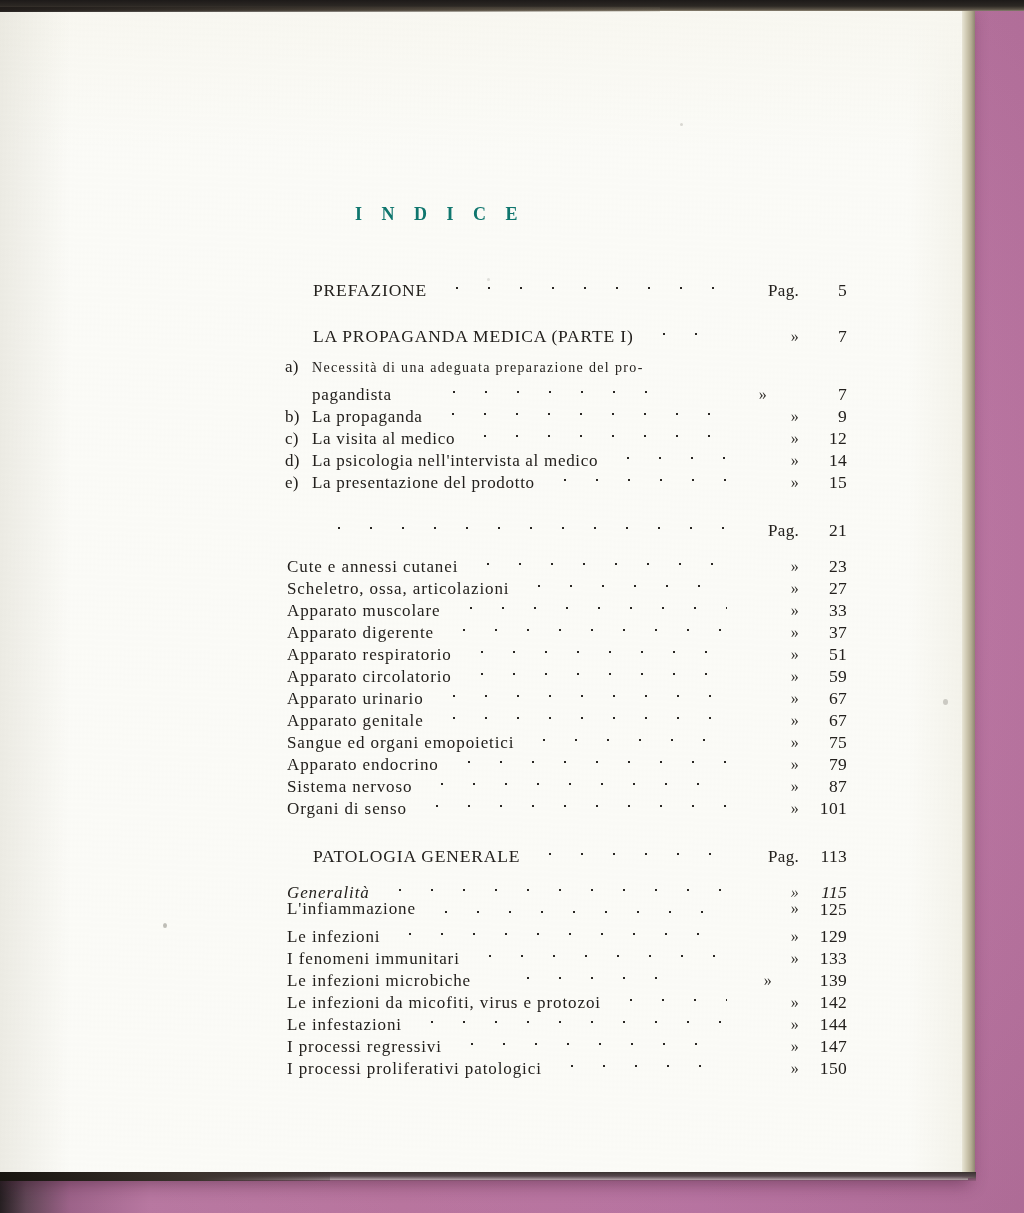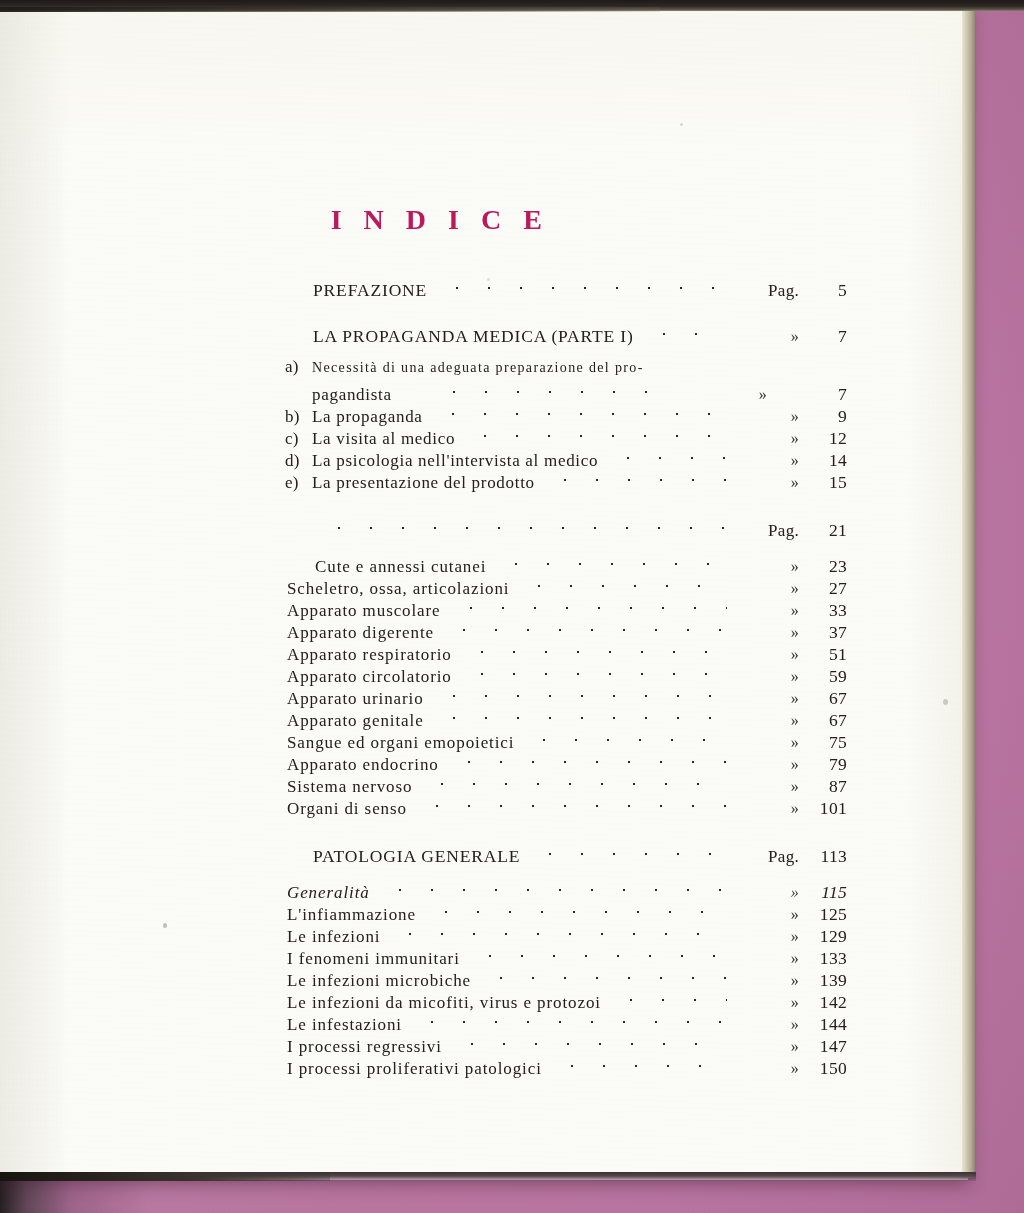--- a/index.html
+++ b/index.html
@@ -92,24 +92,24 @@
     left: 0; top: 0;
     width: 968px; height: 1172px;
     color: #23201d;
   }
 
   .toc-title {
     position: absolute;
     left: 0; top: 196px;
     width: 880px;
     text-align: center;
-    font-size: 28px;
+    font-size: 18px;
     font-weight: bold;
     letter-spacing: 7.5px;
-    color: #be185d;
+    color: #0f766e;
   }
 
   .toc-body {
     position: absolute;
     left: 285px; top: 266px;
     width: 562px;
   }
 
   
   .toc-row {
@@ -276,21 +276,21 @@
           <span class="row-pagword mark">»</span>
           <span class="row-num">15</span>
         </div>
         <div style="height: 26px;"></div>
         <div class="toc-row head">
           <span class="row-leaders"></span>
           <span class="row-pagword">Pag.</span>
           <span class="row-num">21</span>
         </div>
         <div style="height: 12px;"></div>
-        <div class="toc-row sub" style="padding-left: 2px; margin-left: 28px;">
+        <div class="toc-row sub" style="padding-left: 2px;">
           <span class="row-label">Cute e annessi cutanei</span>
           <span class="row-leaders"></span>
           <span class="row-pagword mark">»</span>
           <span class="row-num">23</span>
         </div>
         <div class="toc-row sub" style="padding-left: 2px;">
           <span class="row-label">Scheletro, ossa, articolazioni</span>
           <span class="row-leaders"></span>
           <span class="row-pagword mark">»</span>
           <span class="row-num">27</span>
@@ -362,39 +362,39 @@
           <span class="row-pagword">Pag.</span>
           <span class="row-num">113</span>
         </div>
         <div style="height: 12px;"></div>
         <div class="toc-row sub" style="padding-left: 2px; font-style: italic;">
           <span class="row-label">Generalità</span>
           <span class="row-leaders"></span>
           <span class="row-pagword mark">»</span>
           <span class="row-num">115</span>
         </div>
-        <div class="toc-row sub" style="padding-left: 2px;">
+        <div class="toc-row sub" style="padding-left: 2px; align-items: flex-end;">
           <span class="row-label">L'infiammazione</span>
           <span class="row-leaders"></span>
           <span class="row-pagword mark">»</span>
           <span class="row-num">125</span>
         </div>
         <div class="toc-row sub" style="padding-left: 2px;">
           <span class="row-label">Le infezioni</span>
           <span class="row-leaders"></span>
           <span class="row-pagword mark">»</span>
           <span class="row-num">129</span>
         </div>
         <div class="toc-row sub" style="padding-left: 2px;">
           <span class="row-label">I fenomeni immunitari</span>
           <span class="row-leaders"></span>
           <span class="row-pagword mark">»</span>
           <span class="row-num">133</span>
         </div>
-        <div class="toc-row sub" style="padding-left: 2px;">
+        <div class="toc-row sub" style="padding-left: 2px; gap: 27px;">
           <span class="row-label">Le infezioni microbiche</span>
           <span class="row-leaders"></span>
           <span class="row-pagword mark">»</span>
           <span class="row-num">139</span>
         </div>
         <div class="toc-row sub" style="padding-left: 2px;">
           <span class="row-label">Le infezioni da micofiti, virus e protozoi</span>
           <span class="row-leaders"></span>
           <span class="row-pagword mark">»</span>
           <span class="row-num">142</span>

